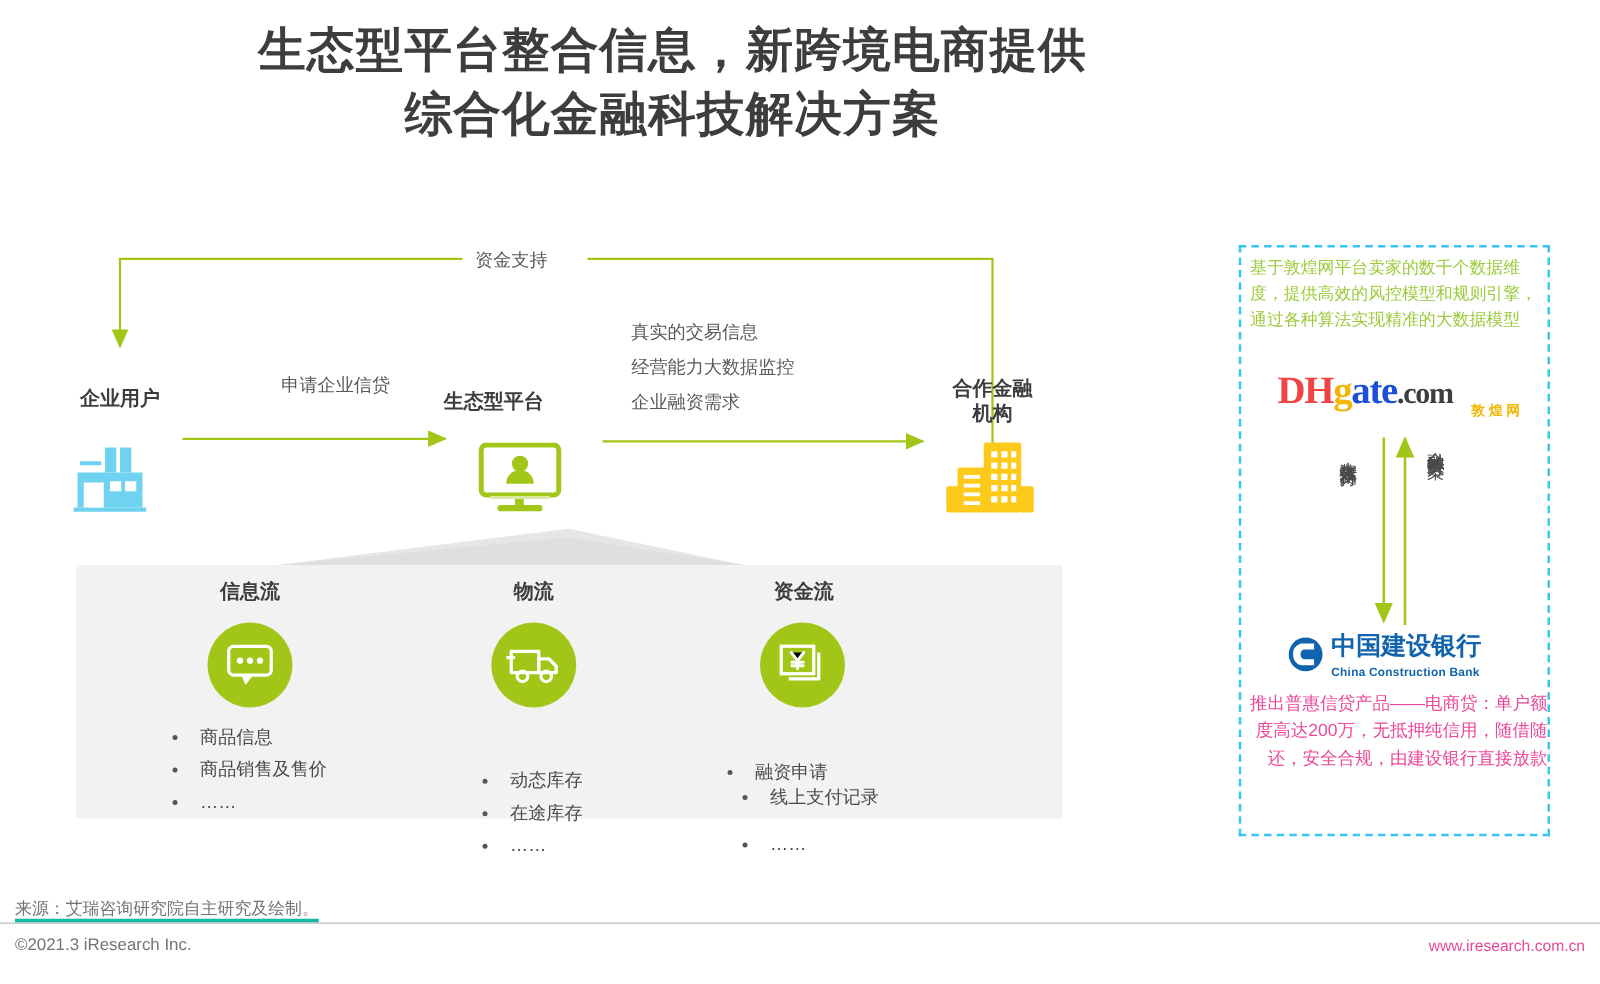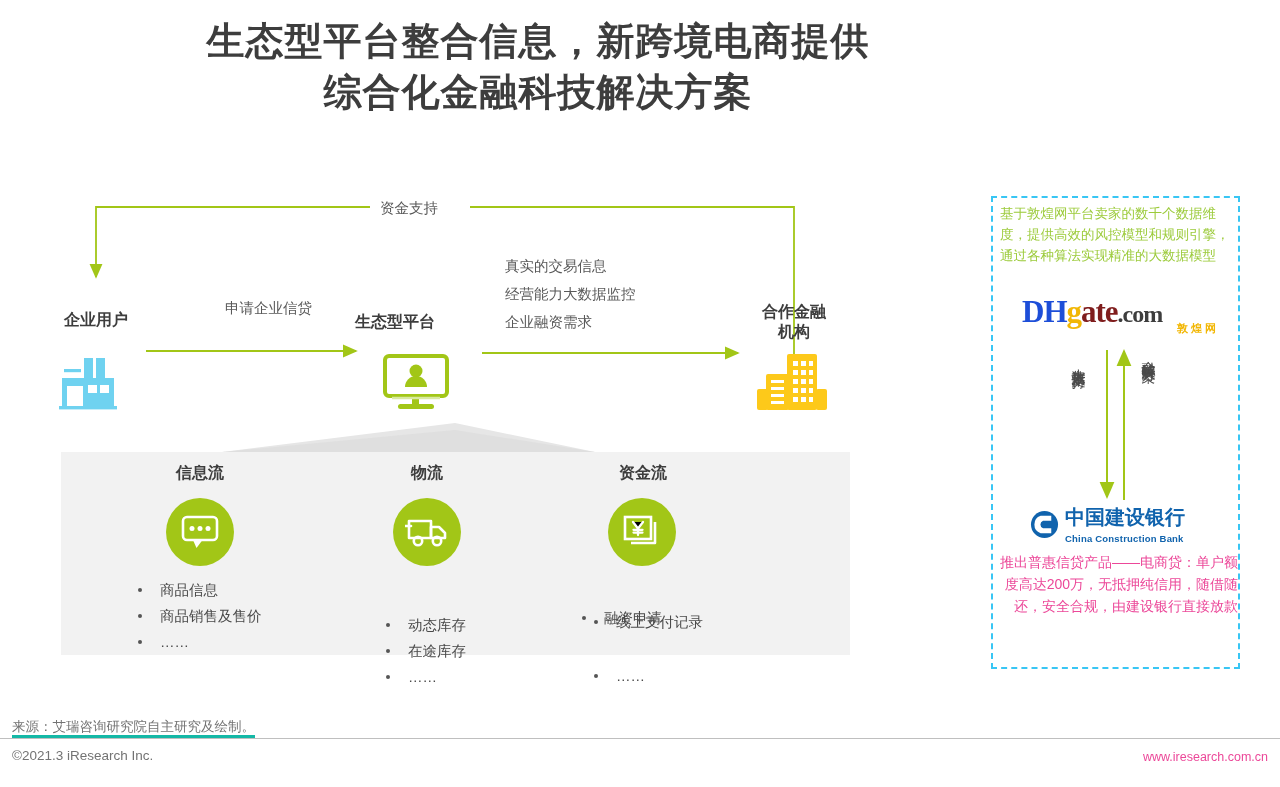--- a/index.html
+++ b/index.html
@@ -122,23 +122,23 @@
     width: 200px; height: 40px;
   }
   .dh-main {
     font-family: "Liberation Serif", "DejaVu Serif", serif;
     font-size: 31px;
     font-weight: bold;
     line-height: 34px;
     letter-spacing: -1px;
     white-space: nowrap;
   }
-  .dh-dh { color: #1d4ed8; text-align: center; }
+  .dh-dh { color: #ef4444; text-align: center; }
   .dh-g  { color: #f2b705; }
-  .dh-ate{ color: #7f1d1d; }
+  .dh-ate{ color: #1d4ed8; }
   .dh-com{ color: #3d3d3d; font-size: 24px; }
   .dh-cn {
     position: absolute;
     right: 3px; top: 26px;
     font-size: 11px;
     font-weight: bold;
     letter-spacing: 3px;
     color: #f2b705;
     white-space: nowrap;
   }
@@ -357,21 +357,21 @@
         <path d="M11.5,16.8 h9"></path>
         <path d="M11.5,19.6 h9"></path>
       </g>
     </svg>
   </div>
 
   <div class="overlap-wrap" style="left:578px; top:605px;">
     <div class="bullets" style="position:absolute; left:0; top:0;">
       <div class="b">融资申请</div>
     </div>
-    <div class="bullets" style="position:absolute; left:12px; top:4px;">
+    <div class="bullets" style="position:absolute; left:12px; top:20px;">
       <div class="b">线上支付记录</div>
     </div>
     <div class="bullets" style="position:absolute; left:12px; top:58px;">
       <div class="b">……</div>
     </div>
   </div>
 
   <div class="dash-box"></div>
 
   <div class="dash-text-top">基于敦煌网平台卖家的数千个数据维度，提供高效的风控模型和规则引擎，通过各种算法实现精准的大数据模型</div>

